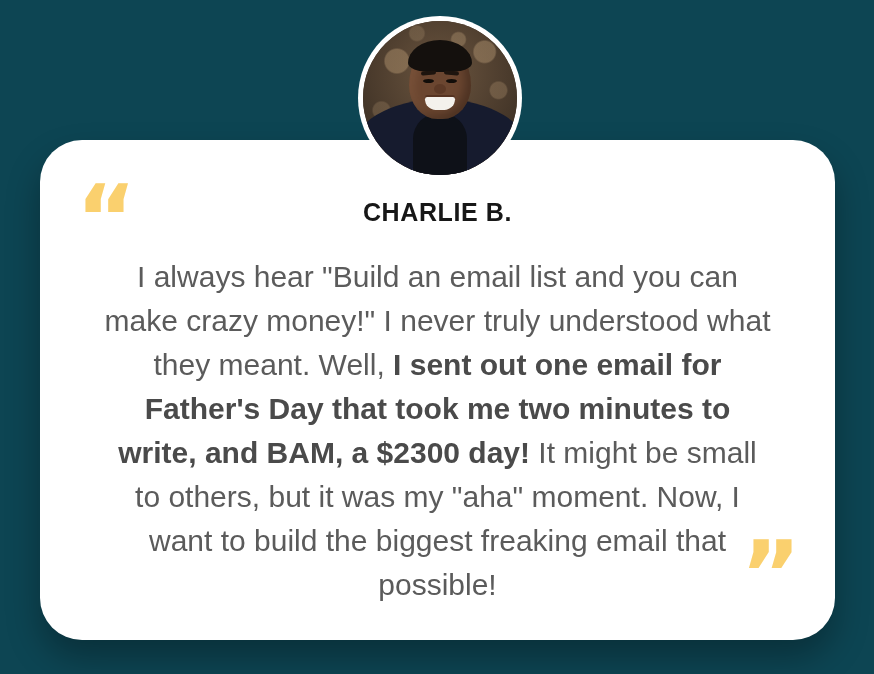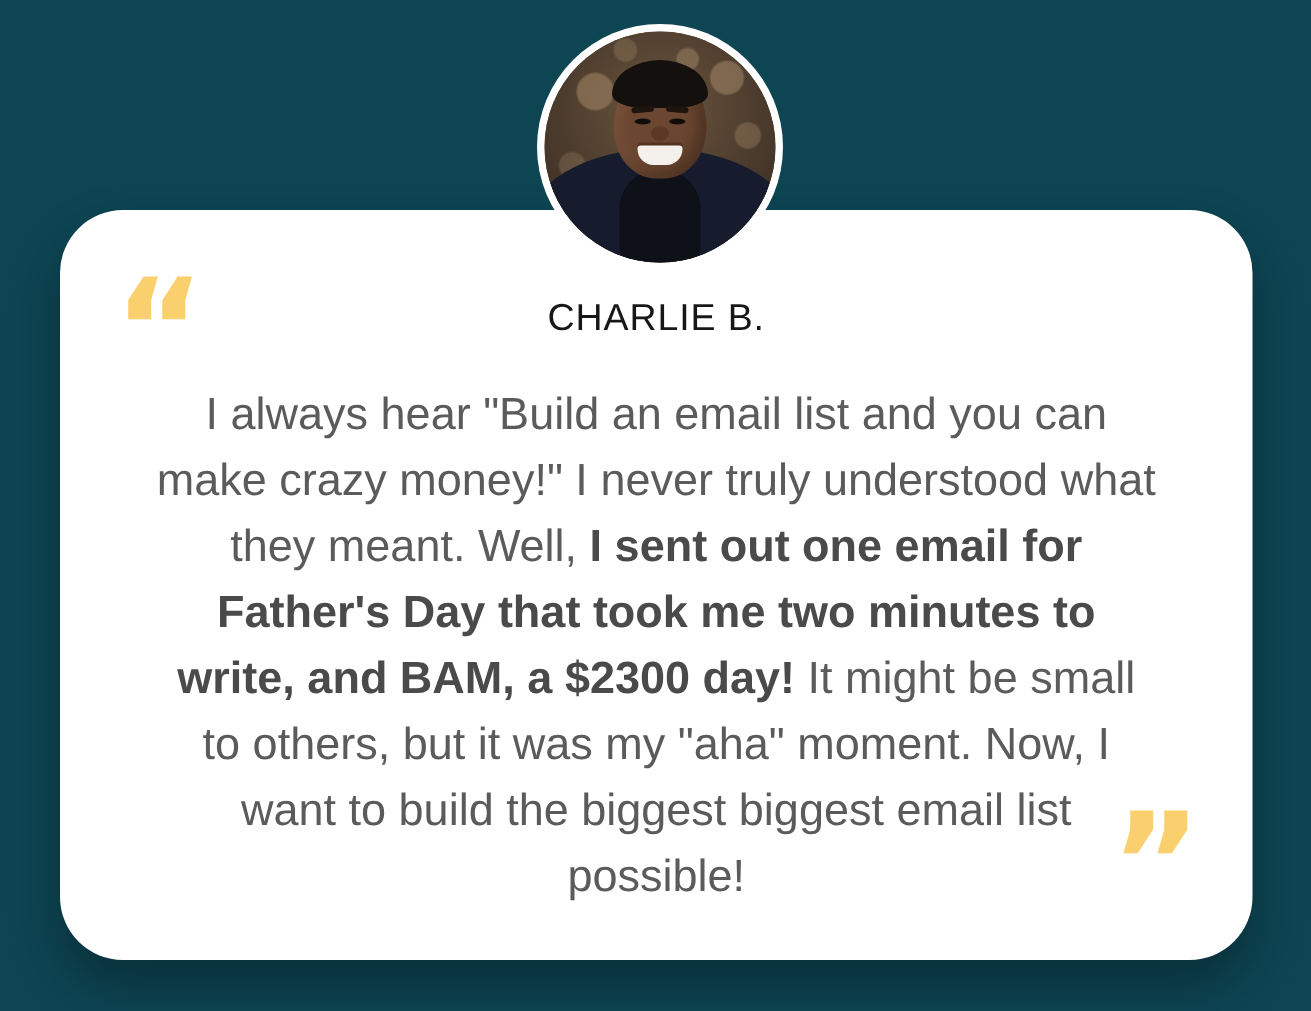--- a/index.html
+++ b/index.html
@@ -196,21 +196,21 @@
     user-select: none;
   }
 
   #author-name {
     position: absolute;
     left: 0;
     right: 0;
     top: 58px;
     text-align: center;
     font-size: 25px;
-    font-weight: 400;
+    font-weight: 700;
     letter-spacing: 0.6px;
     color: #171717;
   }
 
   #quote-body {
     position: absolute;
     left: 62px;
     right: 62px;
     top: 115px;
     text-align: center;
@@ -246,18 +246,18 @@
       <div class="smile"></div>
     </div>
   </div>
 
   <div id="card">
 
     <div id="quote-open">“</div>
 
     <div id="author-name">CHARLIE B.</div>
 
-    <div id="quote-body"><span>I always hear "Build an email list and you can make crazy money!" I never truly understood what they meant. Well, </span><b>I sent out one email for Father's Day that took me two minutes to write, and BAM, a $2300 day!</b><span> It might be small to others, but it was my "aha" moment. Now, I want to build the biggest biggest email list possible!</span></div>
+    <div id="quote-body"><span>I always hear "Build an email list and you can make crazy money!" I never truly understood what they meant. Well, </span><b>I sent out one email for Father's Day that took me two minutes to write, and BAM, a $2300 day!</b><span> It might be small to others, but it was my "aha" moment. Now, I want to build the biggest freaking email that possible!</span></div>
 
     <div id="quote-close">”</div>
   </div>
 
 </div>
 
 </body></html>

